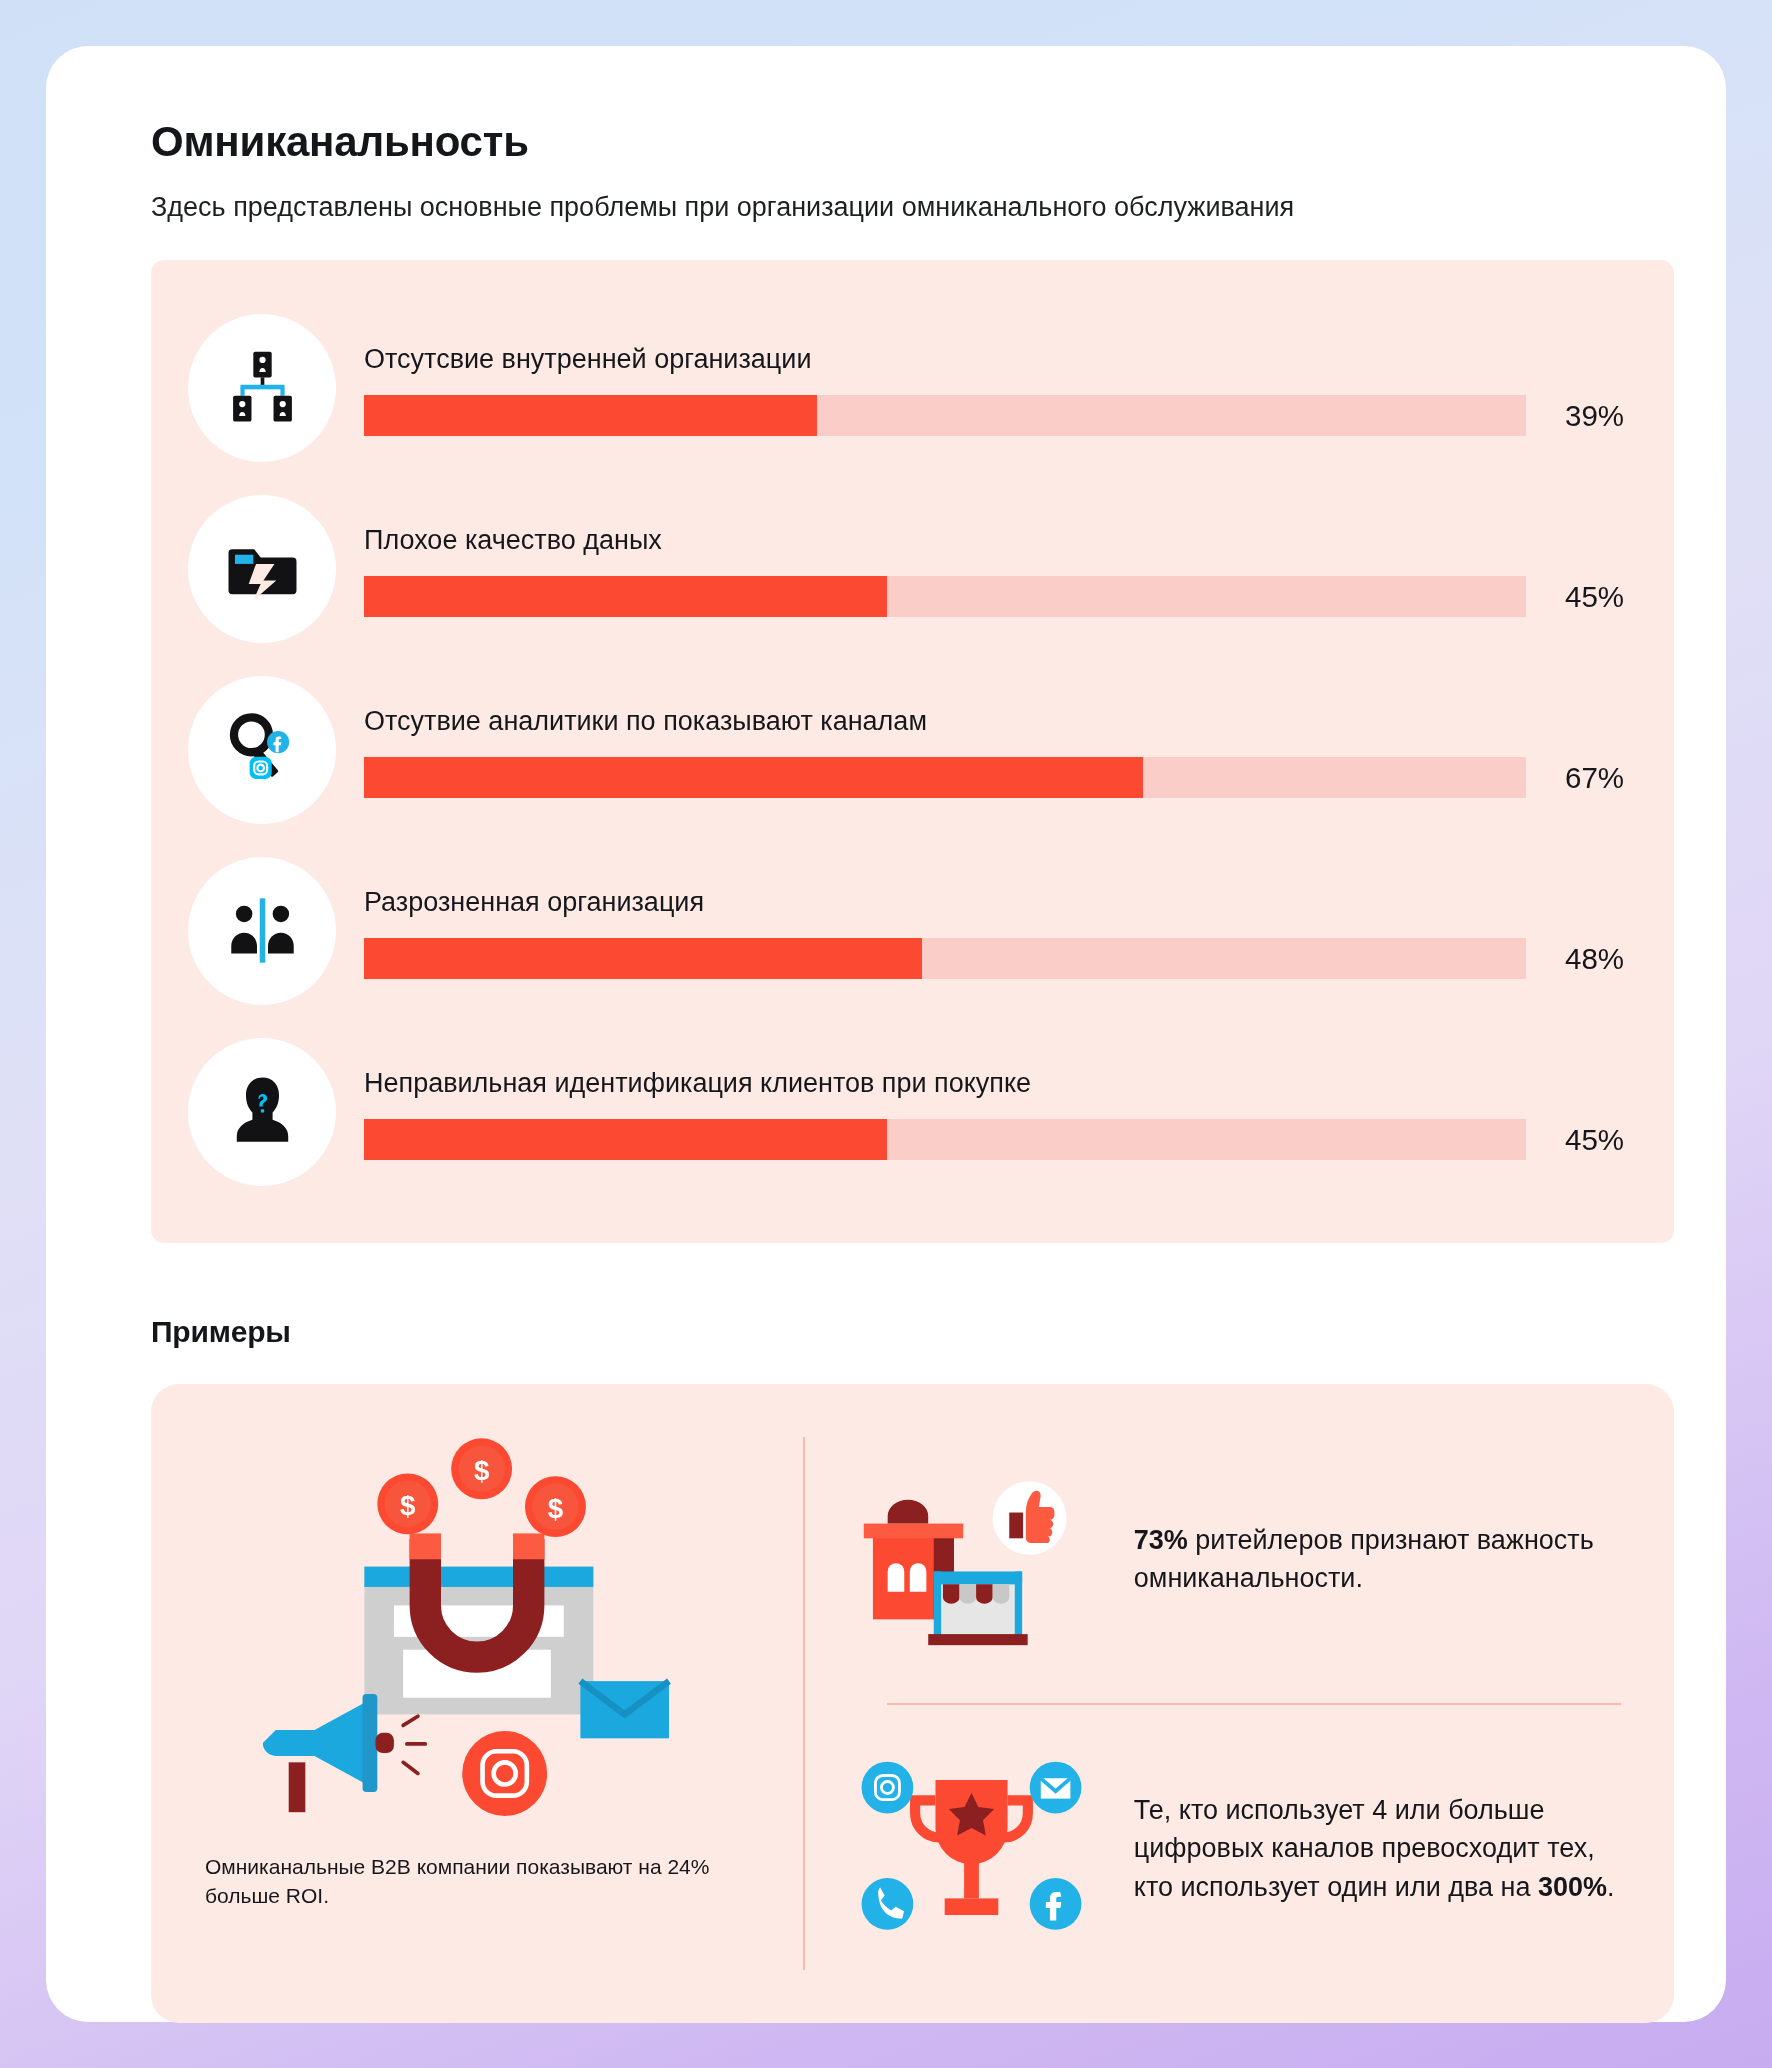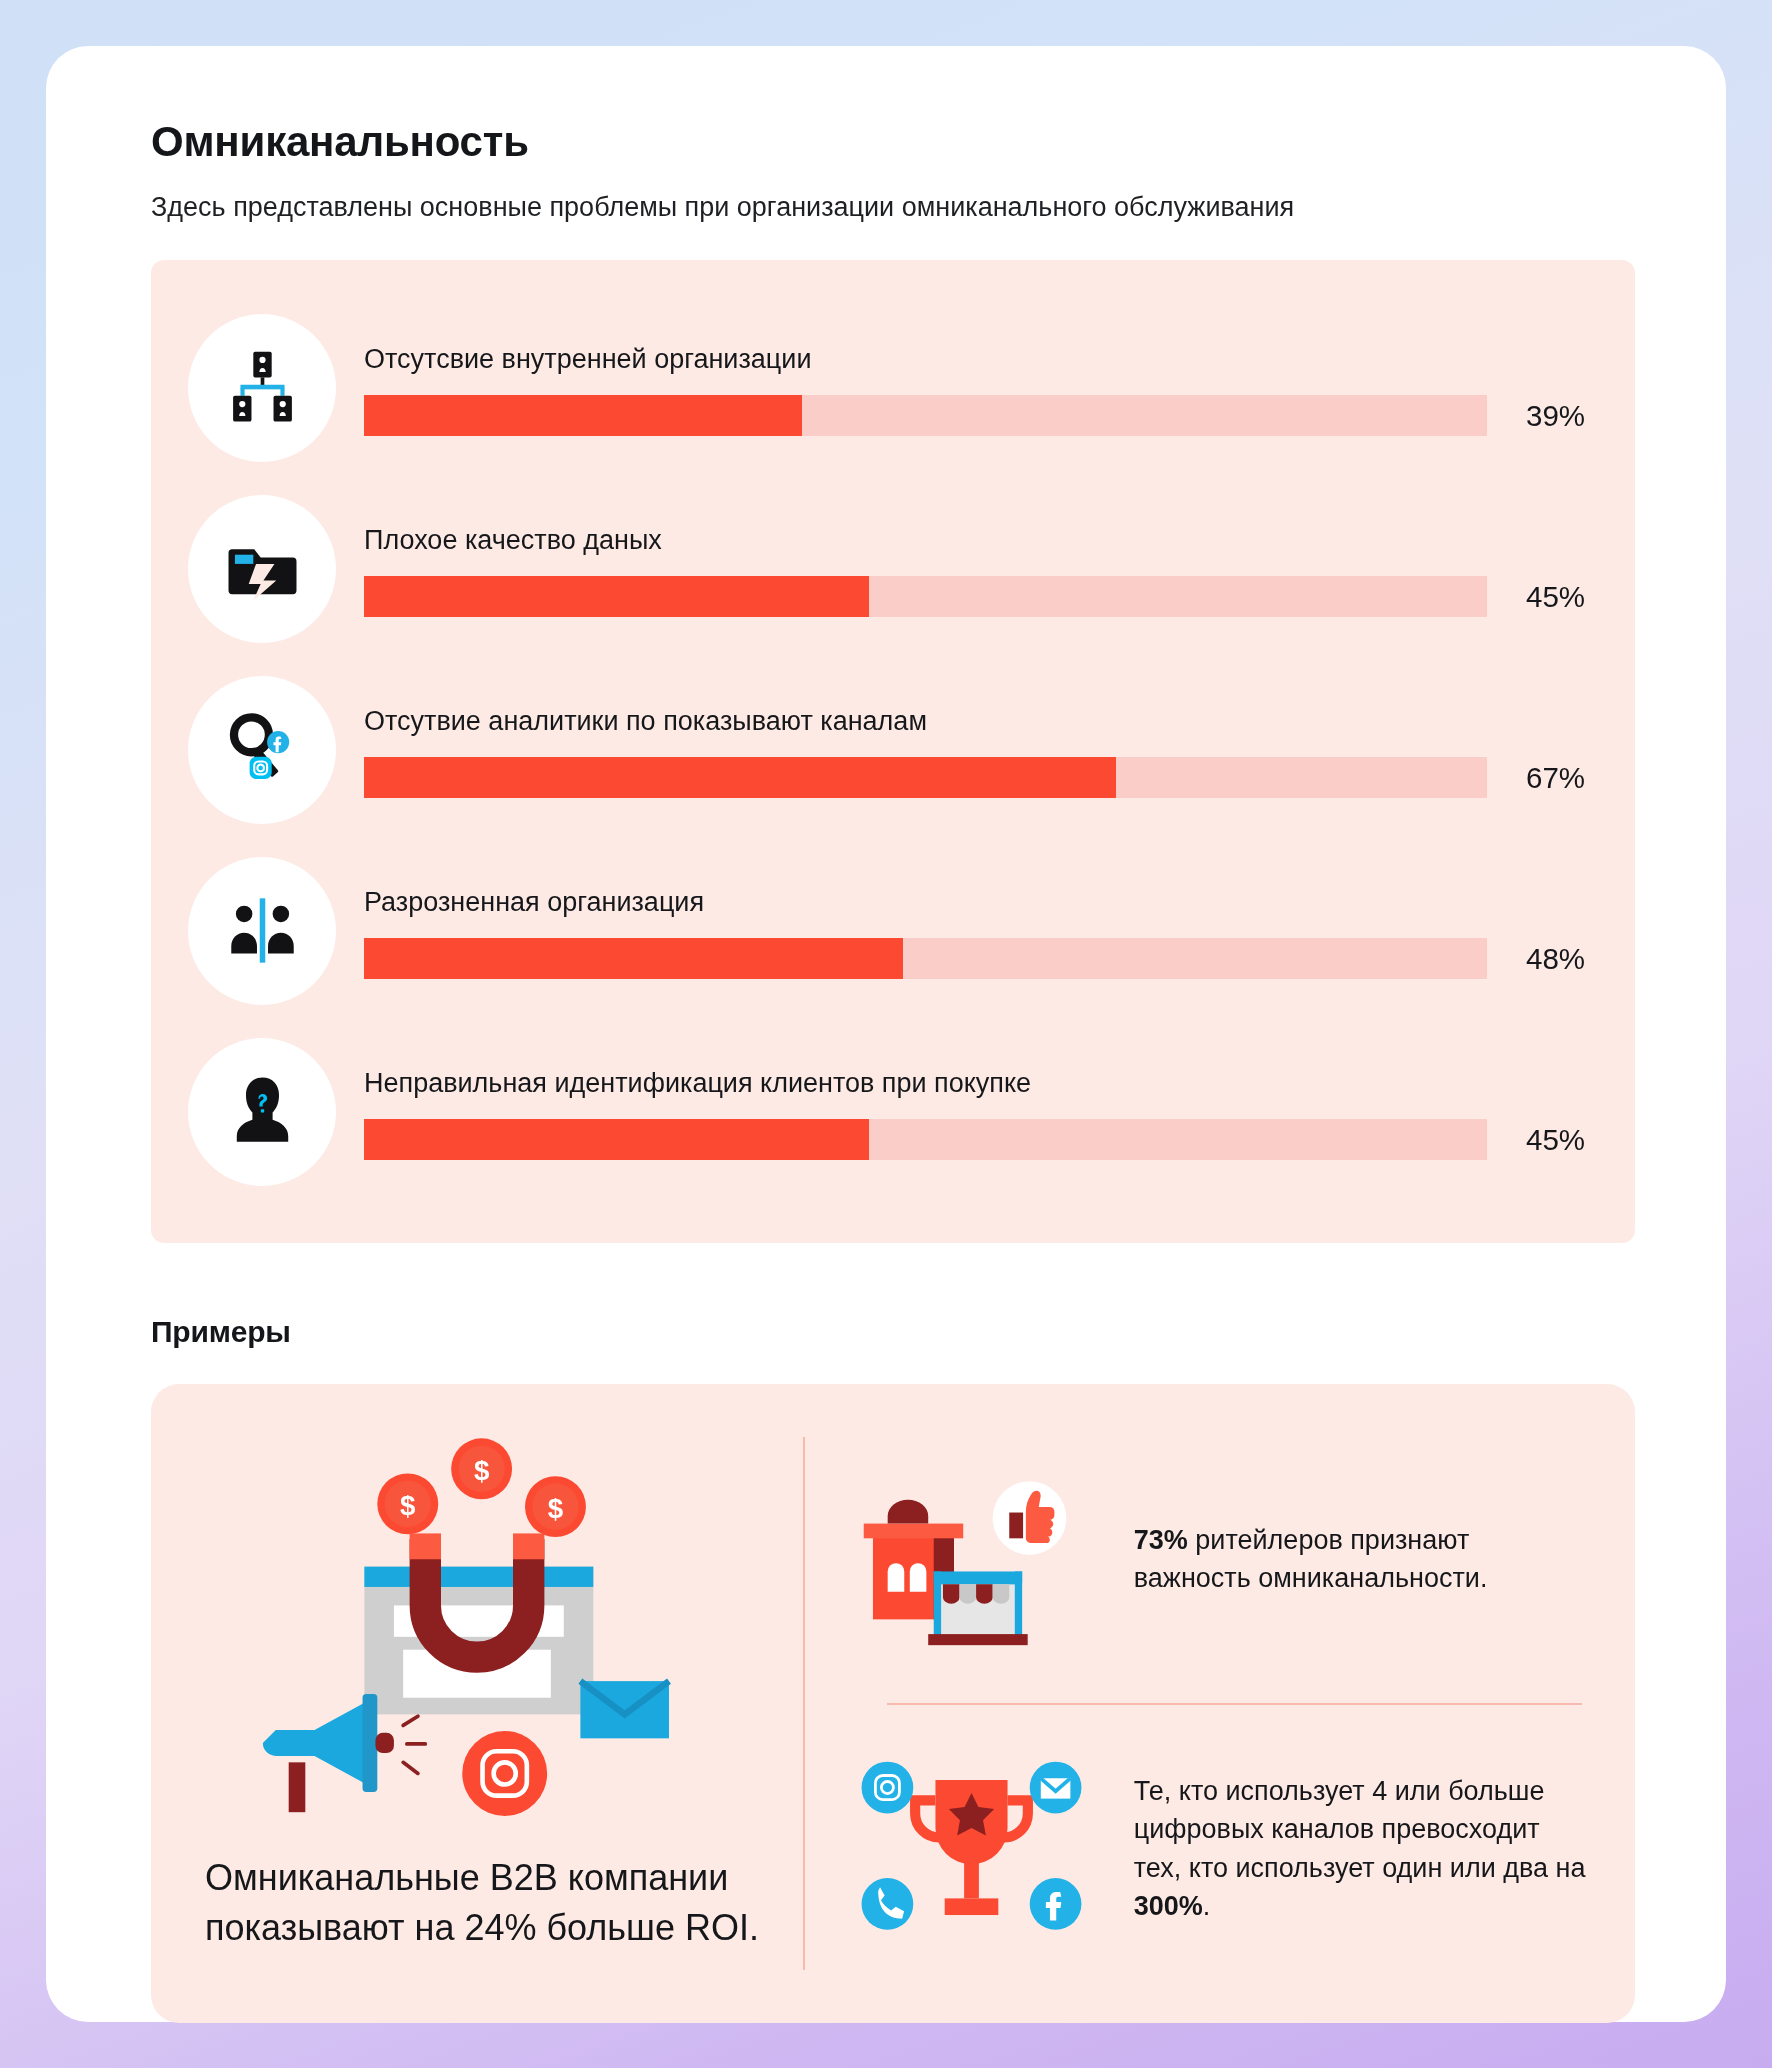--- a/index.html
+++ b/index.html
@@ -24,21 +24,21 @@
     overflow: hidden;
   }
 
   
   .card {
     position: relative;
     width: 1680px;
     height: 1976px;
     background: #ffffff;
     border-radius: 42px;
-    padding: 72px 91px 0 105px;
+    padding: 72px 52px 0 105px;
   }
 
   
   .page-title {
     font-size: 42px;
     font-weight: 700;
     color: #15161a;
     letter-spacing: -0.2px;
     line-height: 1.15;
   }
@@ -147,21 +147,21 @@
     flex-direction: column;
     align-items: center;
     justify-content: flex-start;
     padding: 14.8px 28px 0 28px;
   }
 
   .illus-magnet { width: 480px; height: 397px; }
 
   .left-caption {
     margin-top: 26px;
-    font-size: 36px;
+    font-size: 21px;
     line-height: 1.38;
     color: #16171b;
     text-align: left;
     width: 100%;
     padding-left: 26px;
   }
 
   .v-divider {
     flex: 0 0 1.8px;
     background: #f8b9ae;

